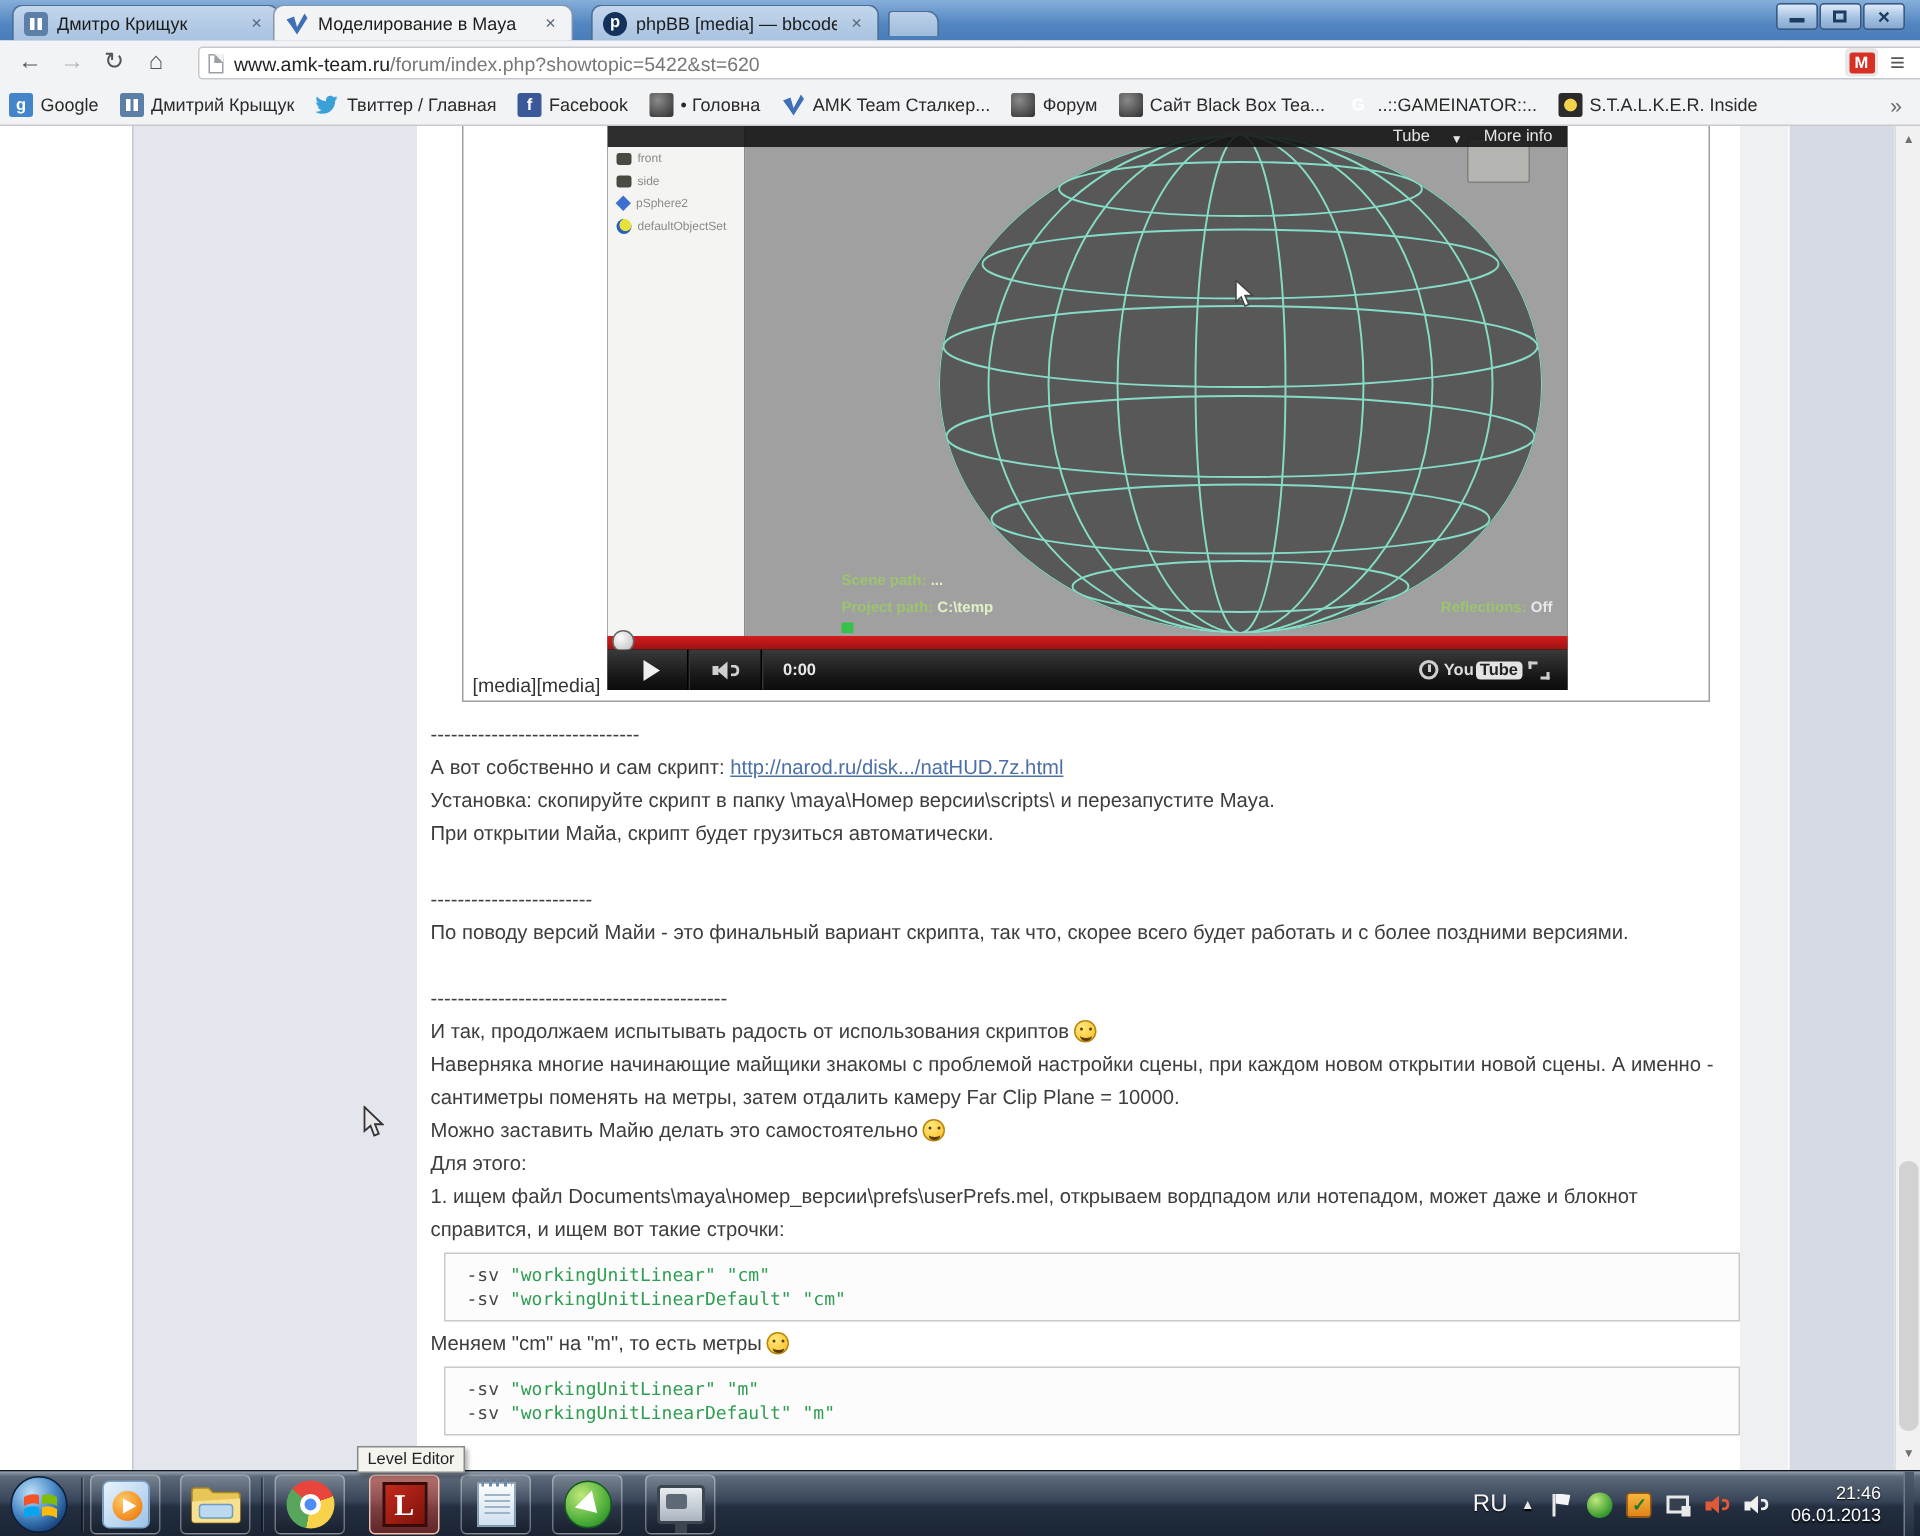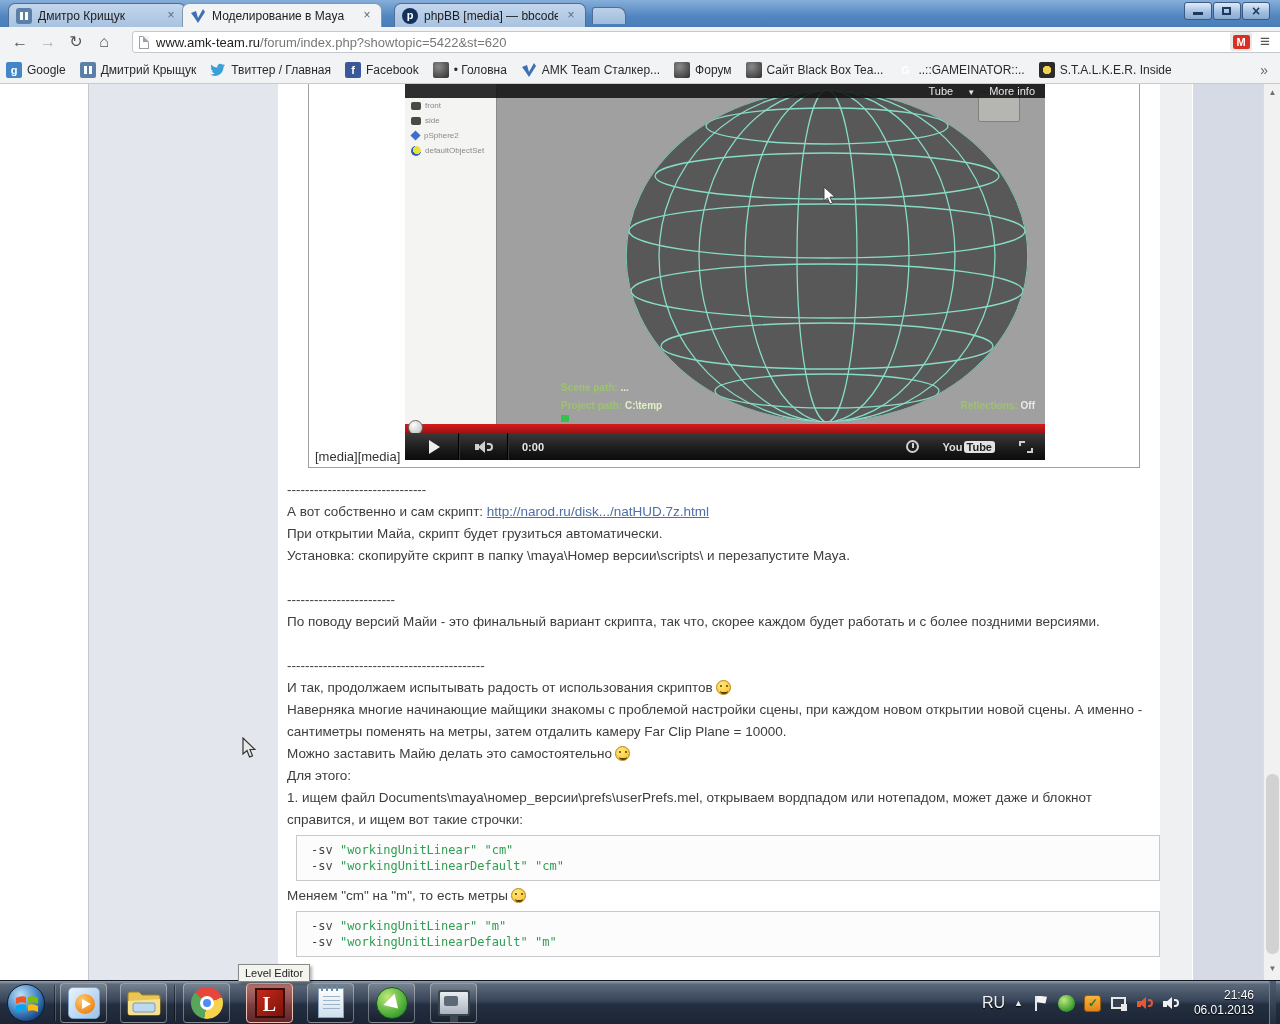--- a/index.html
+++ b/index.html
@@ -102,21 +102,21 @@
   .hud-square { position:absolute; left:156px; top:331px; width:8px; height:7px; background:#35c24a; z-index:3; }
   #progress { position:absolute; left:0; top:340px; width:640px; height:9px; background:linear-gradient(#d41d1d,#9e1212); }
   .scrubber { position:absolute; left:3px; top:-4px; width:15px; height:15px; border-radius:50%;
     background:radial-gradient(circle at 35% 30%, #fdfdfd, #b9b9b9); border:1px solid #666; }
   #controls { position:absolute; left:0; top:349px; width:640px; height:27px;
     background:linear-gradient(#3a3a3a,#161616 70%,#0c0c0c); display:flex; align-items:center; color:#eee; }
   .ctrl-play { width:0; height:0; border-left:11px solid #efefef; border-top:7px solid transparent;
     border-bottom:7px solid transparent; margin:0 18px 0 24px; }
   .ctrl-sep { width:1px; height:27px; background:#000; box-shadow:1px 0 0 #333; }
   .ctrl-time { font-size:11px; font-weight:bold; color:#e8e8e8; margin-left:14px; }
-  .ctrl-right { margin-left:auto; display:flex; align-items:center; gap:24px; padding-right:12px; }
+  .ctrl-right { margin-left:auto; display:flex; align-items:center; gap:4px; padding-right:12px; }
   .ctrl-clock { width:13px; height:13px; border:2px solid #cfcfcf; border-radius:50%; position:relative; }
   .ctrl-clock::after { content:""; position:absolute; left:4px; top:1px; width:2px; height:5px; background:#cfcfcf; }
   .yt-logo { display:flex; align-items:center; font-size:11px; font-weight:bold; }
   .yt-you { color:#ddd; } 
   .yt-tube { background:#e3e3e3; color:#222; border-radius:3px; padding:0 3px; margin-left:1px; }
   .ctrl-fs { width:14px; height:12px; position:relative; }
   .ctrl-fs::before, .ctrl-fs::after { content:""; position:absolute; width:4px; height:3px; border:2px solid #cfcfcf; }
   .ctrl-fs::before { left:0; top:0; border-right:none; border-bottom:none; box-shadow:8px 0 0 -0px transparent; }
   .ctrl-fs::after { right:0; bottom:0; border-left:none; border-top:none; }
   .spk { position:relative; width:16px; height:12px; }
@@ -416,24 +416,24 @@
         </div>
       </div>
       <div class="media-label">[media][media]</div>
     </div>
 
     <div id="posttext">
       <div class="pline">-------------------------------</div>
       <div class="pline">
         <span>А вот собственно и сам скрипт: </span><a class="plink" href="#">http://narod.ru/disk.../natHUD.7z.html</a>
       </div>
+      <div class="pline">Установка: скопируйте скрипт в папку \maya\Номер версии\scripts\ и перезапустите Maya.</div>
       <div class="pline">При открытии Майа, скрипт будет грузиться автоматически.</div>
-      <div class="pline">Установка: скопируйте скрипт в папку \maya\Номер версии\scripts\ и перезапустите Maya.</div>
       <div class="pline mt22">------------------------</div>
-      <div class="pline">По поводу версий Майи - это финальный вариант скрипта, так что, скорее каждом будет работать и с более поздними версиями.</div>
+      <div class="pline">По поводу версий Майи - это финальный вариант скрипта, так что, скорее всего будет работать и с более поздними версиями.</div>
       <div class="pline mt22">--------------------------------------------</div>
       <div class="pline">
         <span>И так, продолжаем испытывать радость от использования скриптов</span><span class="smiley"></span>
       </div>
       <div class="pline">Наверняка многие начинающие майщики знакомы с проблемой настройки сцены, при каждом новом открытии новой сцены. А именно - сантиметры поменять на метры, затем отдалить камеру Far Clip Plane = 10000.</div>
       <div class="pline">
         <span>Можно заставить Майю делать это самостоятельно</span><span class="smiley"></span>
       </div>
       <div class="pline">Для этого:</div>
       <div class="pline">1. ищем файл Documents\maya\номер_версии\prefs\userPrefs.mel, открываем вордпадом или нотепадом, может даже и блокнот справится, и ищем вот такие строчки:</div>

